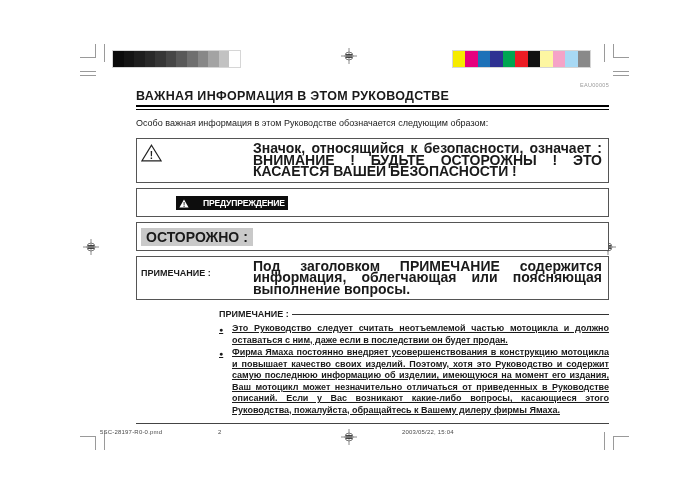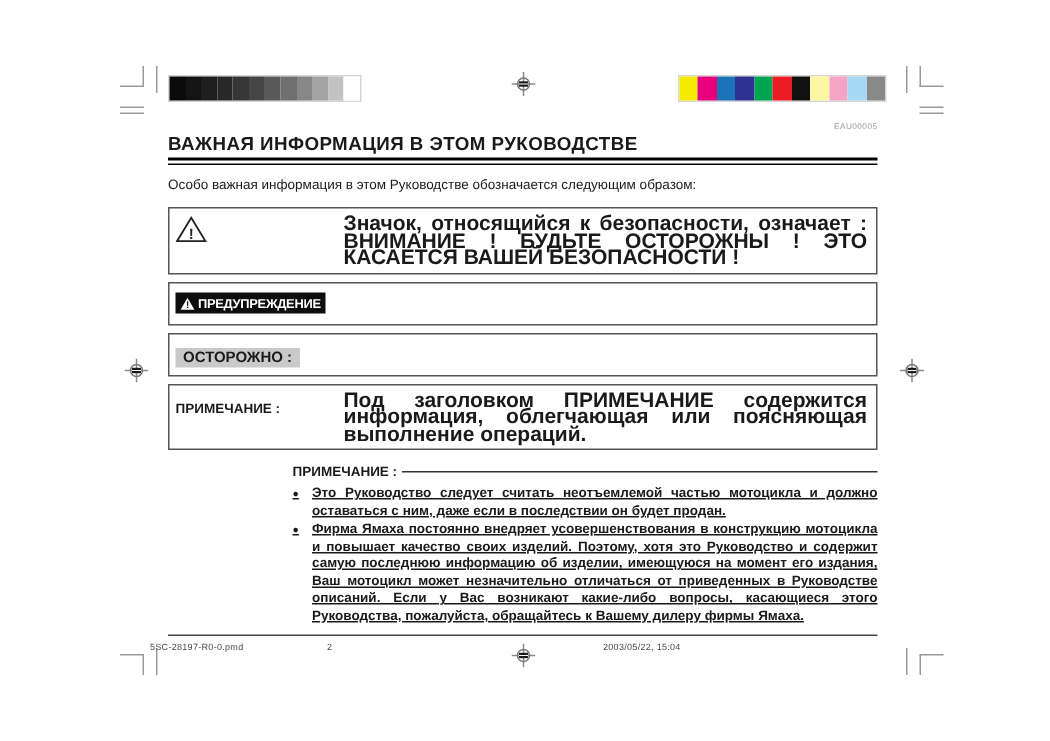--- a/index.html
+++ b/index.html
@@ -11,32 +11,32 @@
   
   .calbar{position:absolute;display:flex;height:16px;border:1px solid #d6d6d6;}
   #graybar{left:112px;top:50px;width:127px;}
   #colorbar{left:452px;top:50px;width:137px;}
   .calbar .cell{flex:1;height:100%;}
   
   .regmark{position:absolute;width:16px;height:16px;}
   
   .tmark{position:absolute;background:#9a9a9a;}
   
-  .content{position:absolute;left:112px;top:82px;width:473px;}
+  .content{position:absolute;left:136px;top:82px;width:473px;}
   .code{height:7px;text-align:right;font-size:5.5px;color:#9a9a9a;letter-spacing:0.3px;}
   .title{margin:0;font-size:12.5px;font-weight:bold;letter-spacing:0.3px;line-height:14px;}
   .title-rule{margin-top:2px;height:2px;border-top:2px solid #000;border-bottom:1px solid #000;}
   .intro{margin-top:8px;font-size:9px;font-weight:normal;line-height:11px;}
   .notice-rows{margin-top:7px;}
   .nrow{display:flex;border:1px solid #555;margin-bottom:5px;padding:4px 6px 4px 4px;background:#fff;}
   .nlabel{width:112px;flex-shrink:0;padding-top:1px;}
   .ntext{flex:1;font-size:14px;font-weight:bold;line-height:11.5px;text-align:justify;}
-  .black-label{display:inline-flex;align-items:center;gap:2px;background:#0d0d0d;color:#ffffff;
-    font-size:8.6px;font-weight:bold;padding:2px 3px;letter-spacing:-0.2px;}
-  .gray-label{display:inline-block;background:#c9c9c9;font-size:10px;font-weight:bold;padding:1px 5px;}
+  .black-label{display:inline-flex;align-items:center;gap:14px;background:#0d0d0d;color:#ffffff;
+    font-size:8.6px;font-weight:bold;padding:2px 3px;letter-spacing:-0.2px;margin-left:35px;}
+  .gray-label{display:inline-block;background:#c9c9c9;font-size:14px;font-weight:bold;padding:1px 5px;}
   .plain-label{font-size:9px;font-weight:bold;}
   
   .notes{margin-left:83px;width:390px;margin-top:9px;}
   .notes-head{display:flex;align-items:baseline;font-size:9px;font-weight:bold;line-height:11px;}
   .notes-head .rule{flex:1;border-bottom:1px solid #333;margin-left:3px;transform:translateY(-2px);}
   .bullets{margin-top:3px;text-decoration:underline;}
   .bullet{display:flex;font-size:9px;font-weight:bold;line-height:11.5px;text-align:justify;margin-bottom:1px;}
   .bullet .dot{width:13px;flex-shrink:0;font-size:7px;padding-top:1px;}
   .bottom-rule{border-top:1px solid #444;margin-top:7px;}
   
@@ -163,21 +163,21 @@
     <div class="nrow">
       <div class="nlabel">
         <span class="gray-label">ОСТОРОЖНО :</span>
       </div>
     </div>
 
     <div class="nrow">
       <div class="nlabel">
         <span class="plain-label">ПРИМЕЧАНИЕ :</span>
       </div>
-      <div class="ntext">Под заголовком ПРИМЕЧАНИЕ содержится информация, облегчающая или поясняющая выполнение операций.</div>
+      <div class="ntext">Под заголовком ПРИМЕЧАНИЕ содержится информация, облегчающая или поясняющая выполнение вопросы.</div>
     </div>
 
   </div>
 
   <div class="notes">
     <div class="notes-head">
       <span>ПРИМЕЧАНИЕ :</span>
       <span class="rule"></span>
     </div>
     <div class="bullets">

